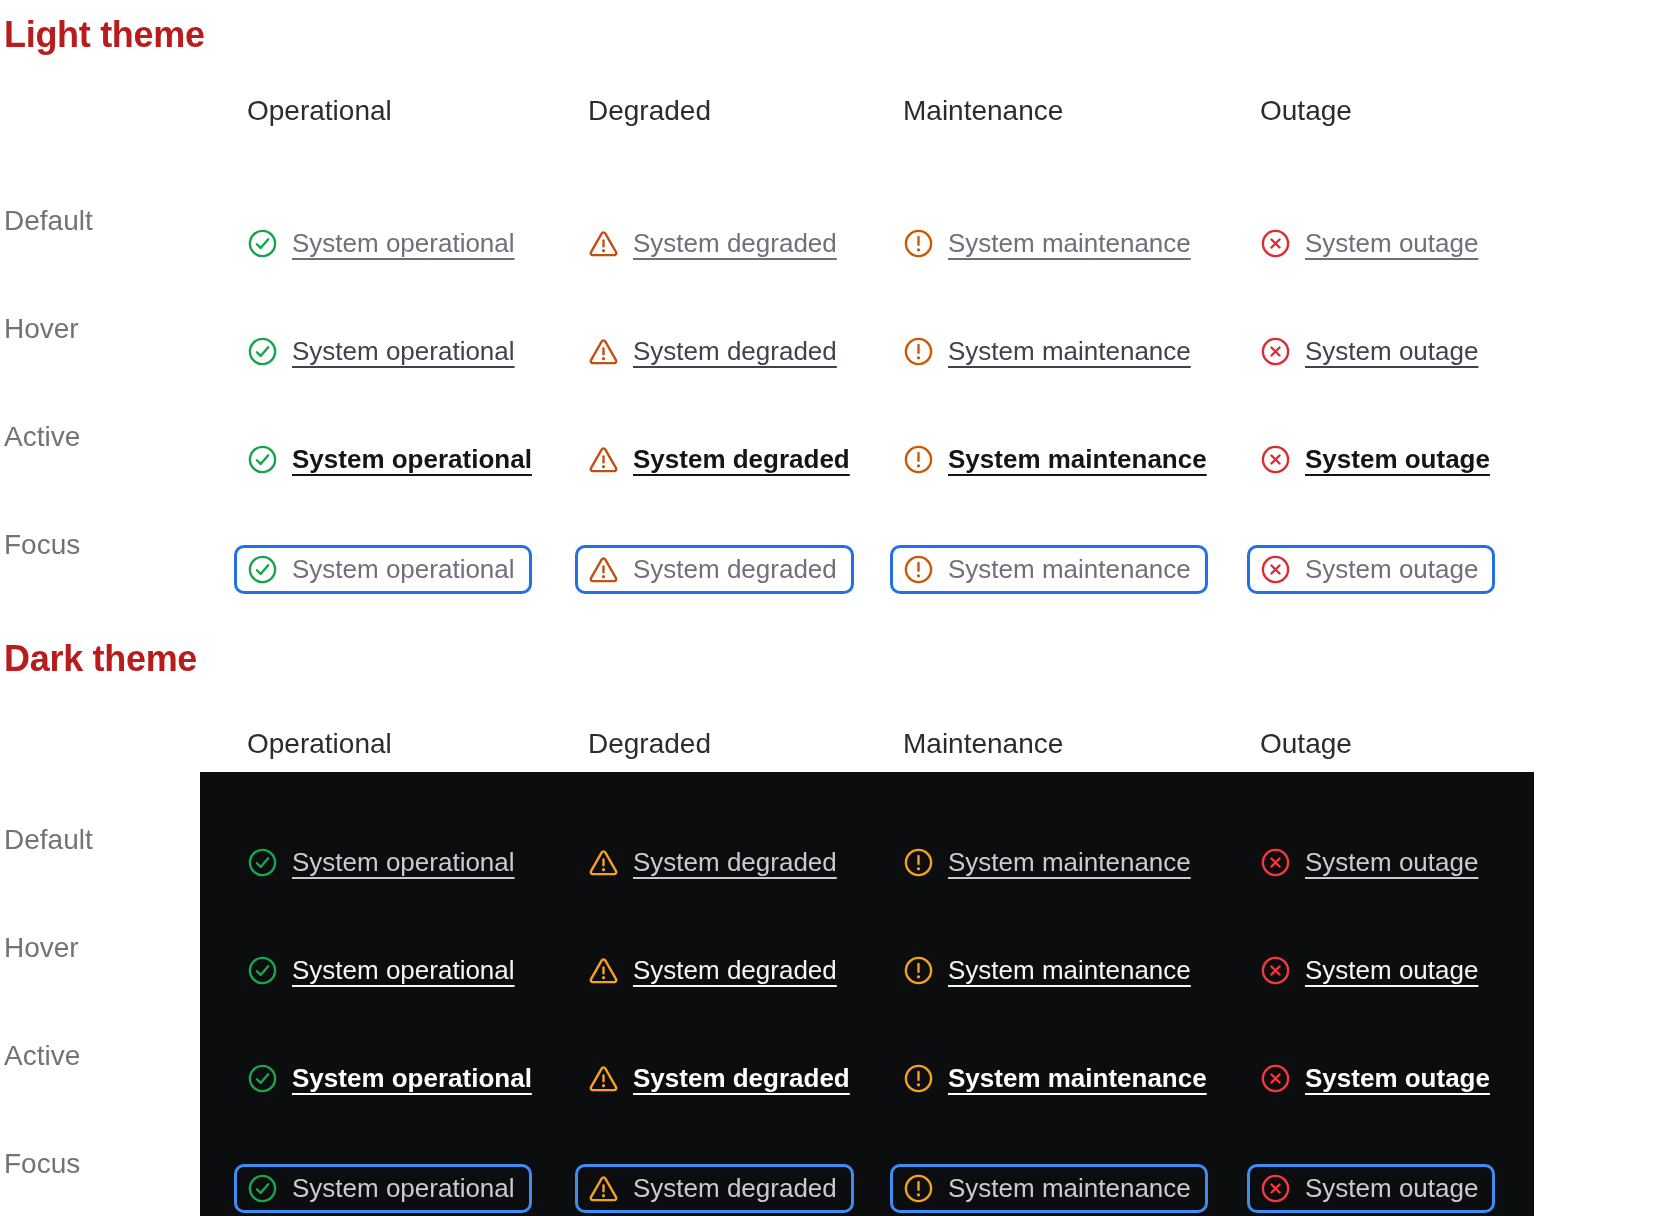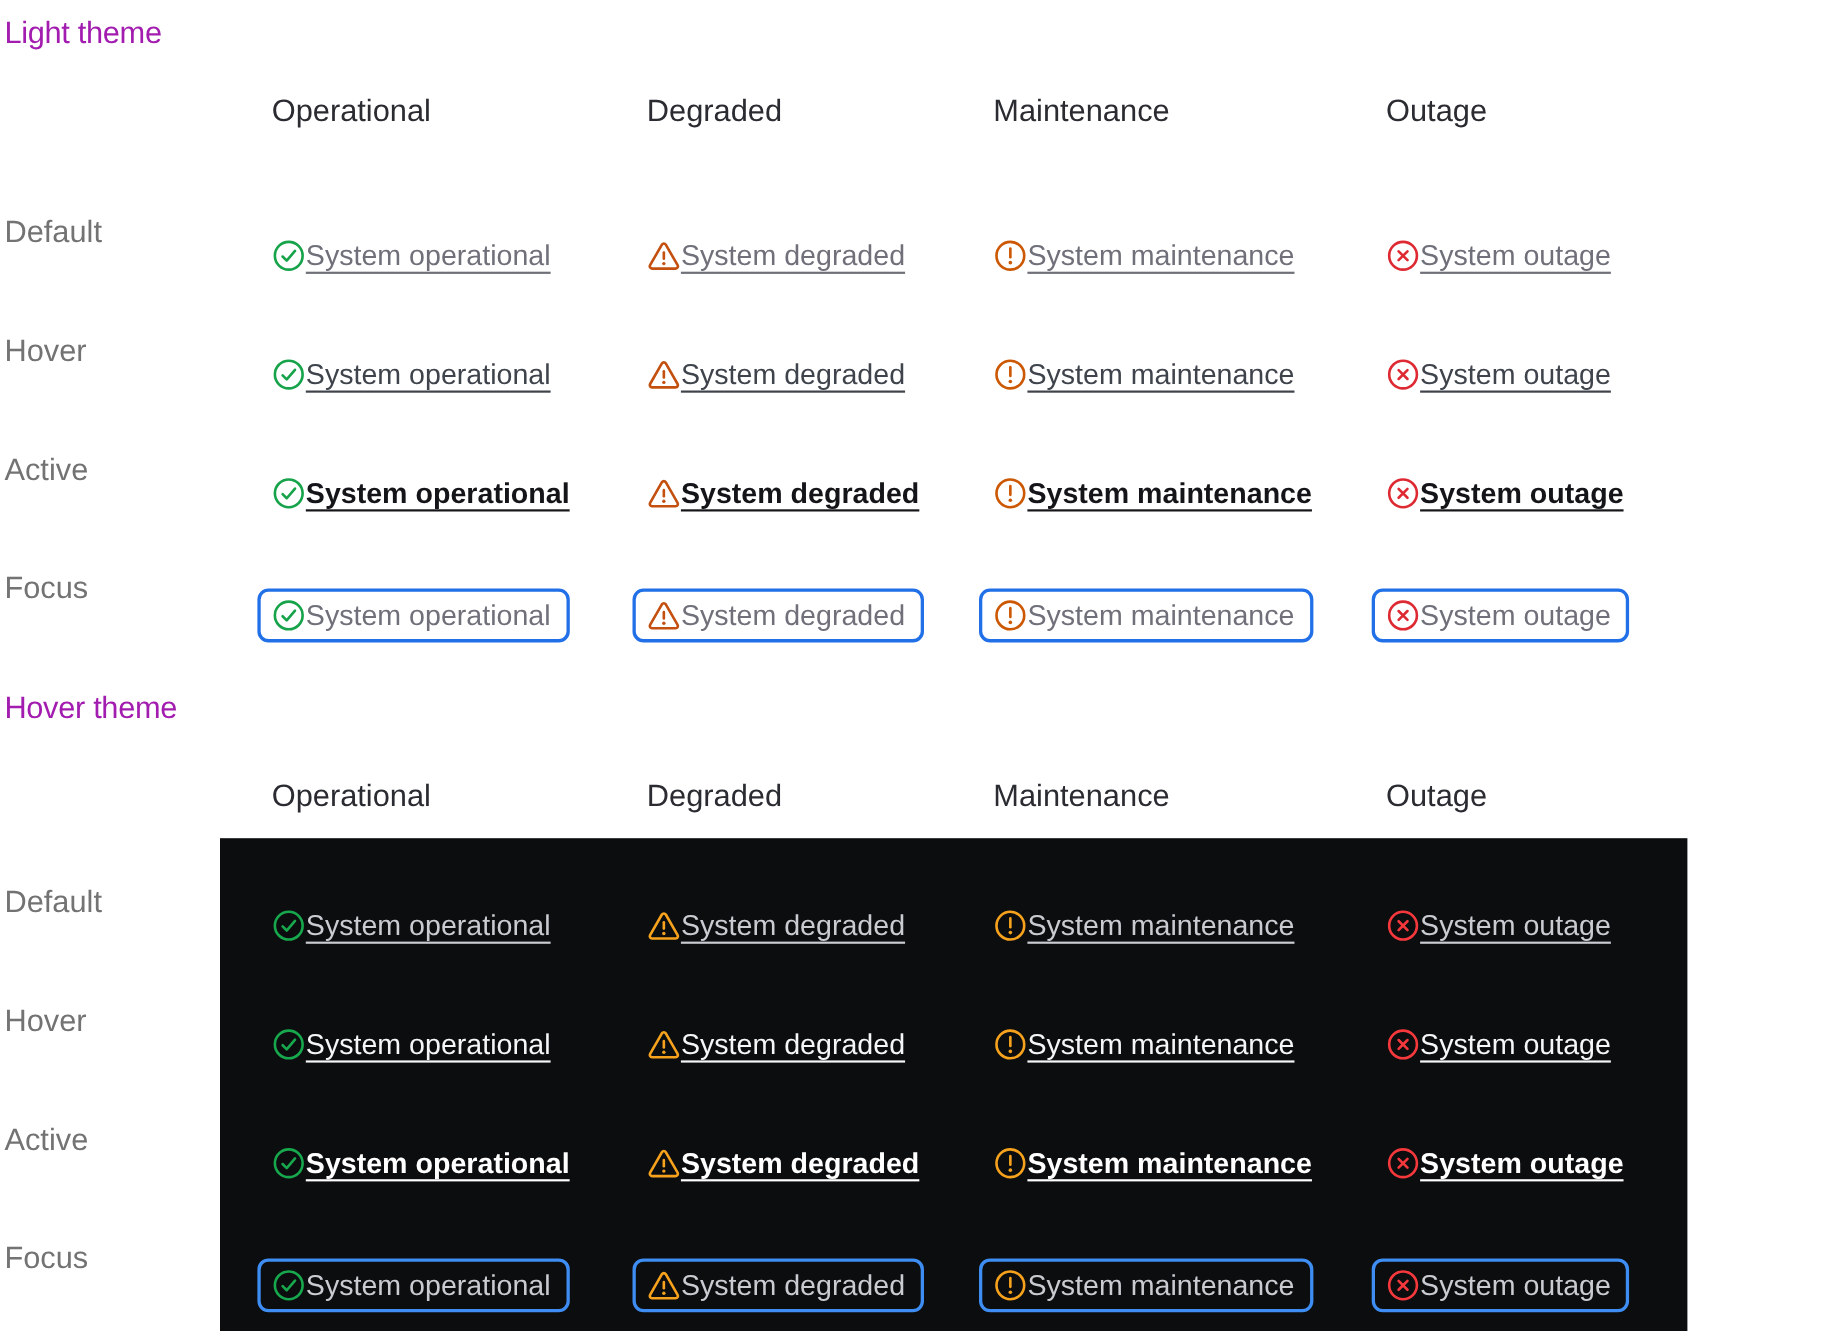--- a/index.html
+++ b/index.html
@@ -1,34 +1,34 @@
 <!DOCTYPE html>
 <html><head>
 <meta charset="utf-8">
 <style>
   html,body{margin:0;padding:0;background:#ffffff;}
   body{font-family:"Liberation Sans",sans-serif;-webkit-font-smoothing:antialiased;}
   .page{position:relative;width:1672px;height:1216px;box-sizing:border-box;
         padding:14px 0 0 4px;overflow:hidden;background:#ffffff;}
   .section{position:relative;}
   .section-dark{margin-top:39px;}
-  .theme-heading{margin:0;font-size:28px;font-weight:400;color:#a21caf;letter-spacing:-0.3px;}
+  .theme-heading{margin:0;font-size:36px;font-weight:700;color:#b91c1c;letter-spacing:-0.3px;}
   .section-light .theme-heading{margin-bottom:33px;}
   .section-dark .theme-heading{margin-bottom:42px;}
   .grid{display:grid;grid-template-columns:243px 341px 315px 357px 1fr;align-items:center;}
   .header-row{height:44px;position:relative;z-index:1;}
   .header-cell{font-size:28px;font-weight:400;color:#2a2c31;}
   .rows{position:relative;z-index:1;}
   .section-light .rows{padding-top:34px;}
   .section-dark .rows{padding-top:20px;}
   .state-row{height:108px;}
   .row-label{font-size:28px;font-weight:400;color:#737373;}
   .dark-panel{position:absolute;left:196px;top:134px;width:1334px;height:448px;
               background:var(--panel-bg,#0c0d0f);z-index:0;}
-  .status-link{display:inline-flex;align-items:center;gap:0;text-decoration:none;cursor:pointer;margin-top:48px;}
+  .status-link{display:inline-flex;align-items:center;gap:14px;text-decoration:none;cursor:pointer;margin-top:48px;}
   .icon{display:inline-flex;line-height:0;}
   .icon svg{width:31px;height:31px;fill:none;stroke:currentColor;stroke-width:2.3;
             stroke-linecap:round;stroke-linejoin:round;}
   .icon svg .dot{fill:currentColor;stroke:none;}
   .link-label{font-size:26px;font-weight:500;text-decoration:underline;
               text-decoration-thickness:2px;text-underline-offset:6px;}
   .state-default .link-label{color:var(--txt-default);}
   .state-hover   .link-label{color:var(--txt-hover);}
   .state-active  .link-label{color:var(--txt-active);font-weight:700;}
   .state-focus   .link-label{color:var(--txt-focus);text-decoration:none;}
@@ -214,21 +214,21 @@
                   <line x1="18.9" y1="11.1" x2="11.1" y2="18.9"></line>
                 </svg>
               </span>
               <span class="link-label">System outage</span>
             </a></div>
         </div>
       </div>
     </section>
   <section class="section section-dark" style="--txt-default: #c9cbd1; --txt-hover: #f5f6f8; --txt-active: #ffffff; --txt-focus: #c9cbd1; --ic-operational: #17a74c; --ic-degraded: #f6a21d; --ic-maintenance: #f6a21d; --ic-outage: #f5383c; --ring: #3e8df2; --panel-bg: #0c0d0f;">
       <div class="dark-panel"></div>
-      <h2 class="theme-heading">Hover theme</h2>
+      <h2 class="theme-heading">Dark theme</h2>
       <div class="grid header-row">
         <div class="header-cell"></div>
         <div class="header-cell">Operational</div>
         <div class="header-cell">Degraded</div>
         <div class="header-cell">Maintenance</div>
         <div class="header-cell">Outage</div>
       </div>
       <div class="rows">
         <div class="grid state-row">
           <div class="row-label">Default</div>

